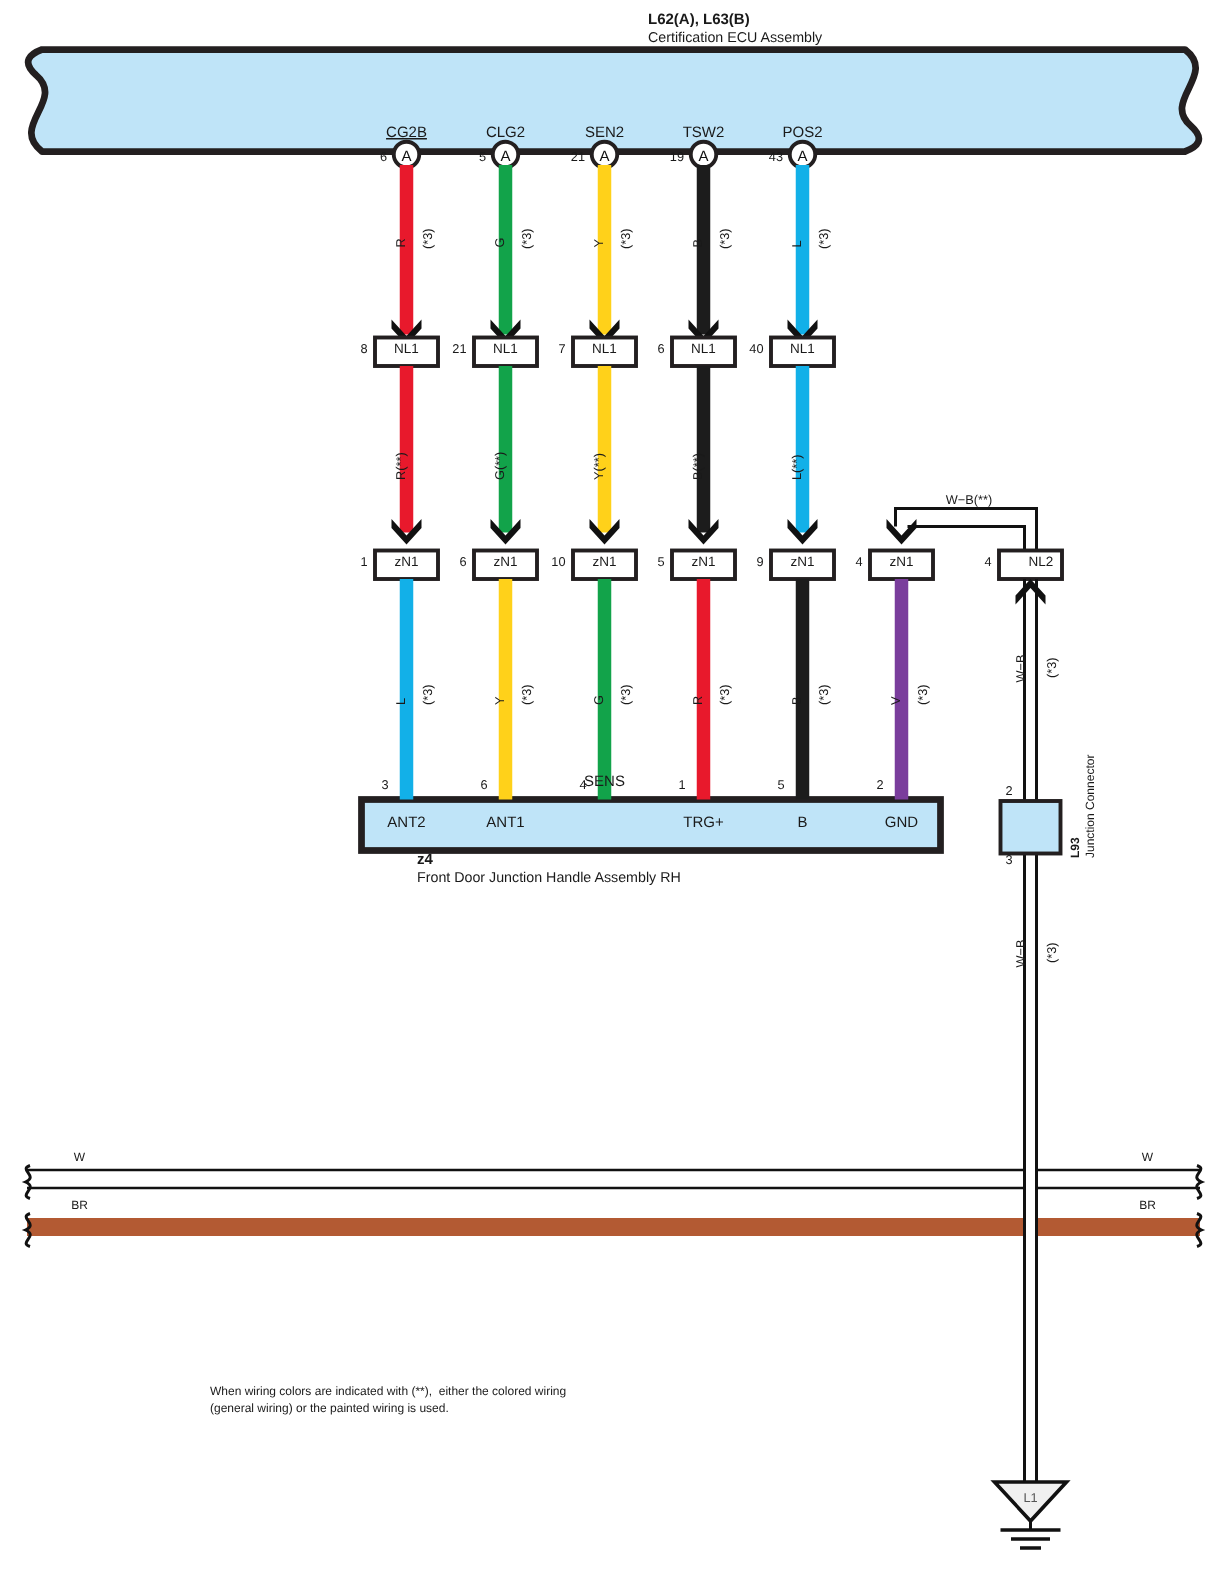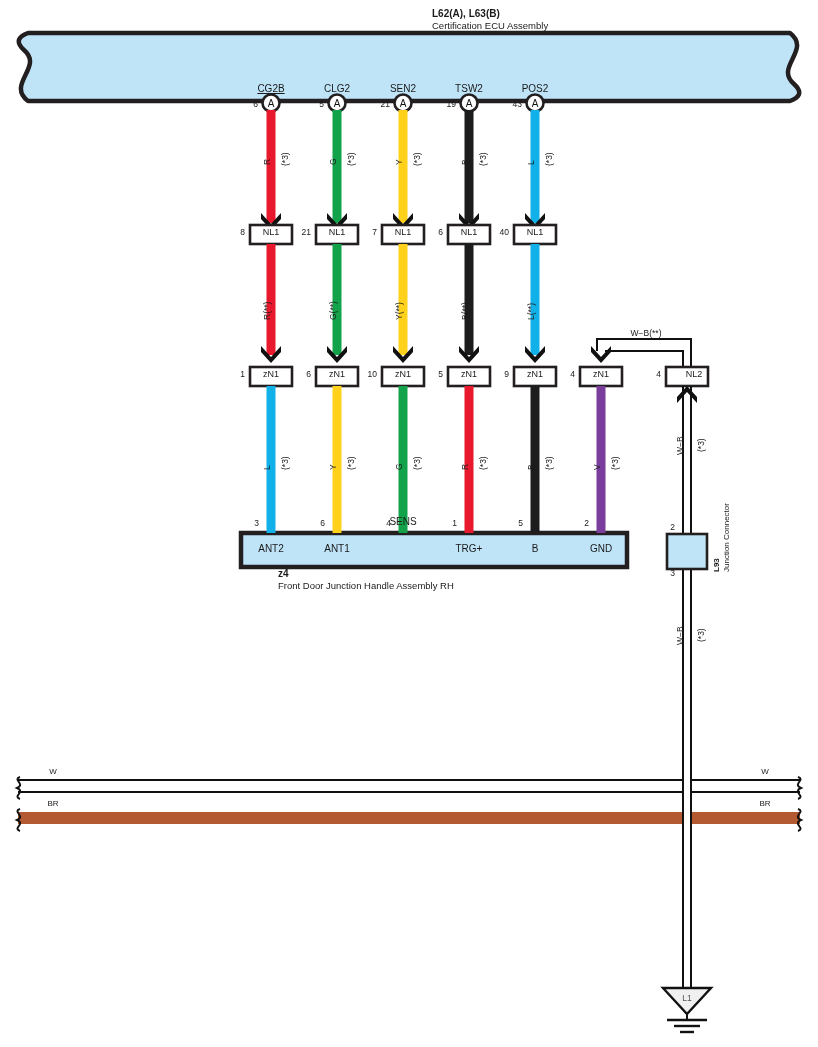--- a/index.html
+++ b/index.html
@@ -211,19 +211,21 @@
       <div class="txt busnm" style="left: 28px; top: 799px; width: 50px;">BR</div>
       <div class="txt busnm" style="left: 740px; top: 799px; width: 50px;">BR</div>
     </div>
 
   <div class="txt ttl-b" style="left:432px;top:8px;">L62(A), L63(B)</div>
   <div class="txt ttl-n" style="left:432px;top:20px;">Certification ECU Assembly</div>
 
   <div class="txt ttl-b" style="left:278px;top:568px;">z4</div>
   <div class="txt ttl-n" style="left:278px;top:580px;">Front Door Junction Handle Assembly RH</div>
 
+  <div class="txt note" style="left:140px;top:923px;">When wiring colors are indicated with (**),  either the colored wiring
+(general wiring) or the painted wiring is used.</div>
 
   <div class="jcb" style="position:absolute;left:712px;top:572px;">L93</div>
   <div class="jc" style="position:absolute;left:722px;top:572px;">Junction Connector</div>
 
   <div class="txt wblbl" style="left:606px;top:328px;width:80px;">W−B(**)</div>
 
 </div>
 
 </body></html>

